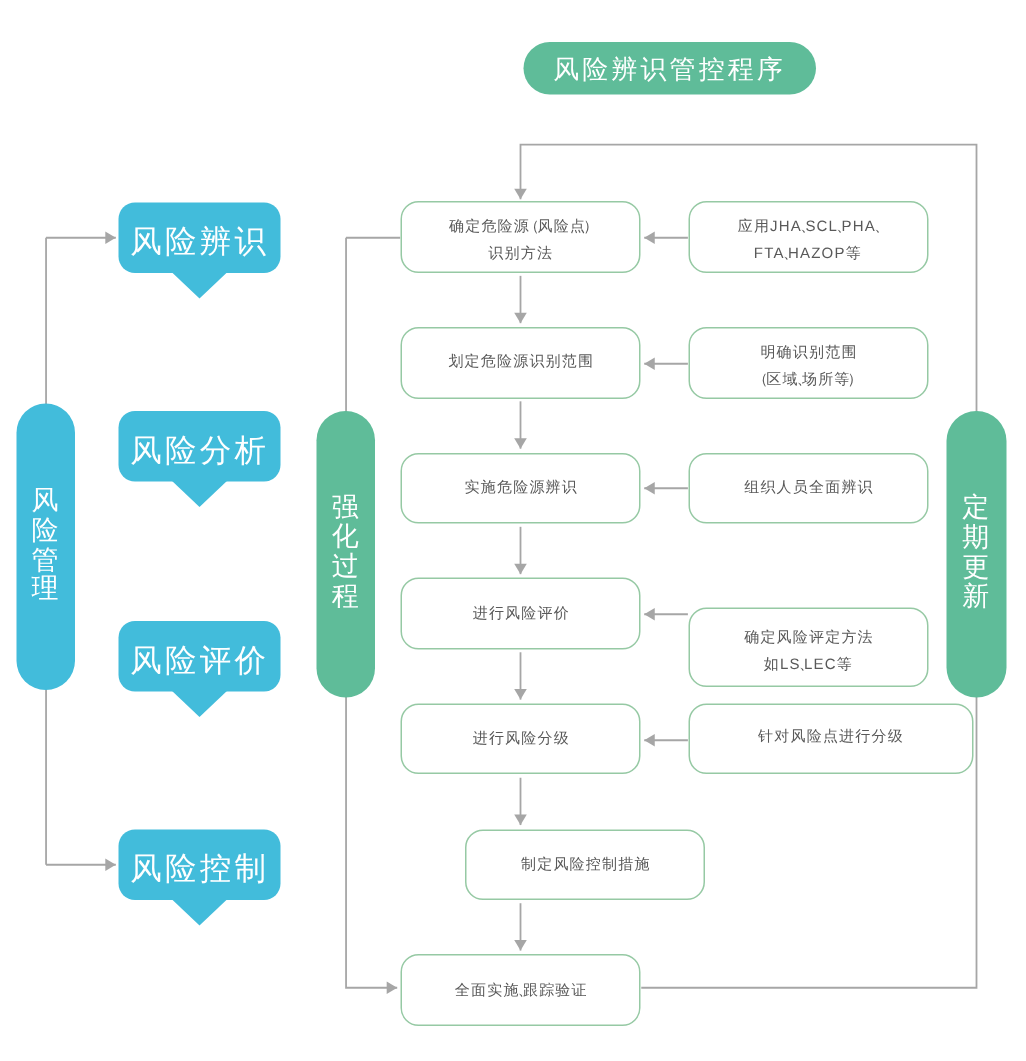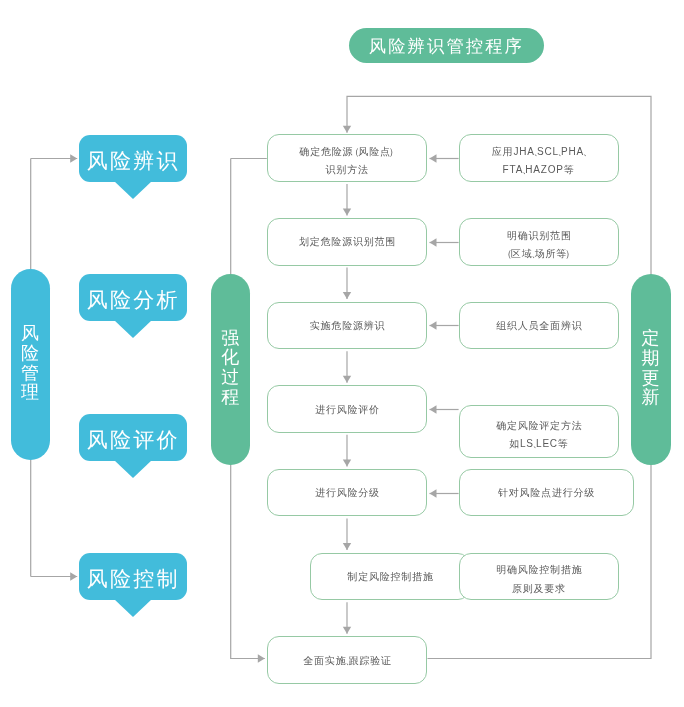--- a/index.html
+++ b/index.html
@@ -129,25 +129,22 @@
     </div>
     <div class="pbox two" style="left: 458.6px; top: 217.95px; width: 160.7px; height: 47.6px;">
       <div>明确识别范围<br><span class="hw op">（</span>区域<span class="hw cm">、</span>场所等<span class="hw cl">）</span></div>
     </div>
     <div class="pbox" style="left: 458.6px; top: 301.6px; width: 160.7px; height: 47.6px;">
       <div>组织人员全面辨识</div>
     </div>
     <div class="pbox two" style="left: 458.6px; top: 385.25px; width: 160.7px; height: 53px; margin-top: 20px;">
       <div>确定风险评定方法<br>如LS<span class="hw cm">、</span>LEC等</div>
     </div>
-    <div class="pbox" style="left: 458.6px; top: 468.9px; width: 175px; height: 47.6px;">
+    <div class="pbox" style="left: 458.6px; top: 468.9px; width: 190px; height: 47.6px; font-family: Liberation Mono, monospace;">
       <div>针对风险点进行分级</div>
-    </div>
-    <div class="pbox two" style="left: 458.6px; top: 552.55px; width: 160.7px; height: 47.6px;">
-      <div>明确风险控制措施<br>原则及要求</div>
     </div>
     <div class="bubble" style="left: 79.2px; top: 134.6px; width: 108px; height: 66px;">
       <div class="body">风险辨识</div>
       <div class="tail"></div>
     </div>
     <div class="bubble" style="left: 79.2px; top: 273.9px; width: 108px; height: 66px;">
       <div class="body">风险分析</div>
       <div class="tail"></div>
     </div>
     <div class="bubble" style="left: 79.2px; top: 413.5px; width: 108px; height: 66px;">

